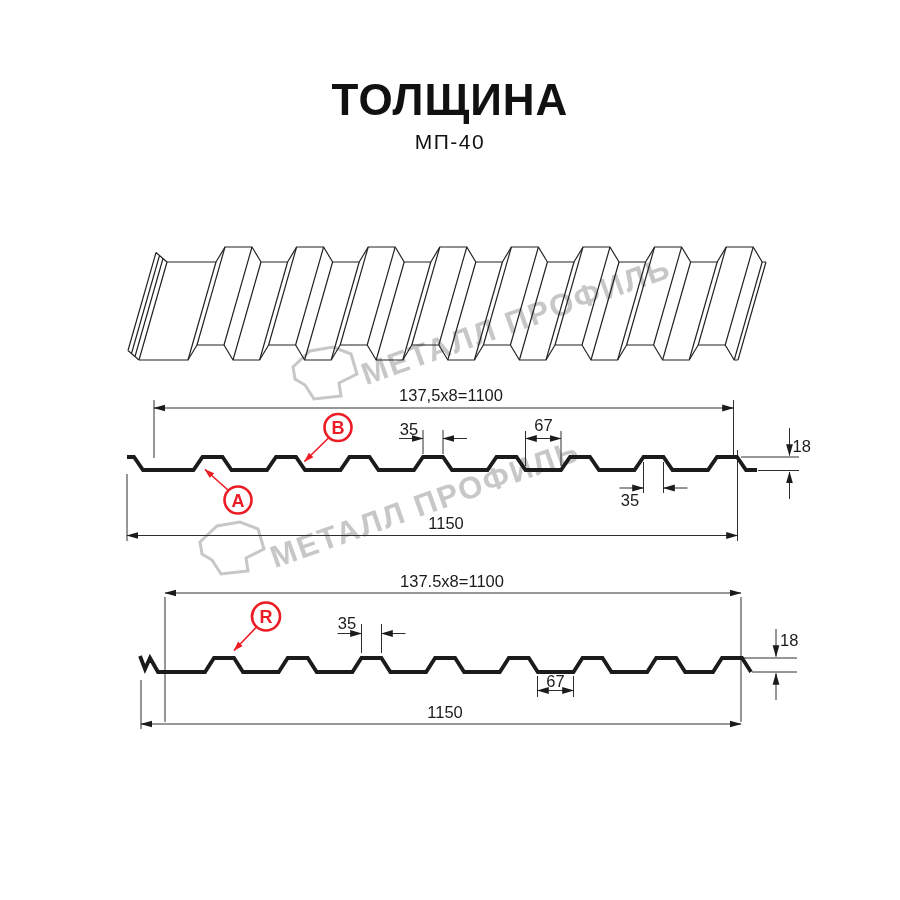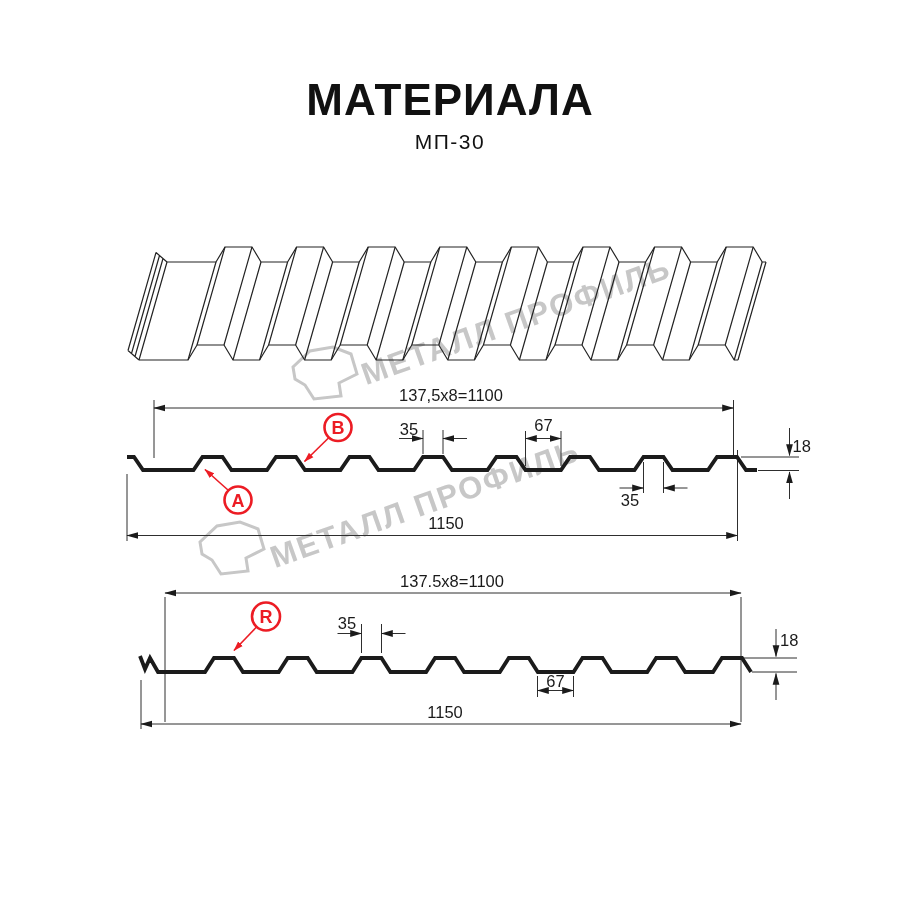--- a/index.html
+++ b/index.html
@@ -27,22 +27,22 @@
   .redl{stroke:var(--red);stroke-width:1.6;fill:none;}
   .redc{stroke:var(--red);stroke-width:2.6;fill:#ffffff;fill-opacity:0;}
   .redt{font:bold 18px "Liberation Sans",sans-serif;fill:var(--red);text-anchor:middle;}
   .wm-shape{stroke:var(--watermark);stroke-width:3;fill:none;}
 </style>
 </head>
 <body>
 
 <div class="canvas">
 
-  <div class="title">МАТЕРИАЛА</div>
-  <div class="subtitle">МП-30</div>
+  <div class="title">ТОЛЩИНА</div>
+  <div class="subtitle">МП-40</div>
 
   <div class="wm-text" style="left:367px;top:362px;">МЕТАЛЛ ПРОФИЛЬ</div>
   <div class="wm-text" style="left:276px;top:545px;">МЕТАЛЛ ПРОФИЛЬ</div>
 
   <svg width="900" height="900" viewBox="0 0 900 900">
     <defs>
       <marker id="arr" markerUnits="userSpaceOnUse" markerWidth="12" markerHeight="9" viewBox="0 0 12 9" refX="11.3" refY="4.5" orient="auto-start-reverse">
         <path d="M0 1.1 L12 4.5 L0 7.9 Z" fill="#1b1b1b"></path>
       </marker>
       <marker id="arrRed" markerUnits="userSpaceOnUse" markerWidth="10" markerHeight="8" viewBox="0 0 10 8" refX="9.3" refY="4" orient="auto" style="fill:var(--red)">

